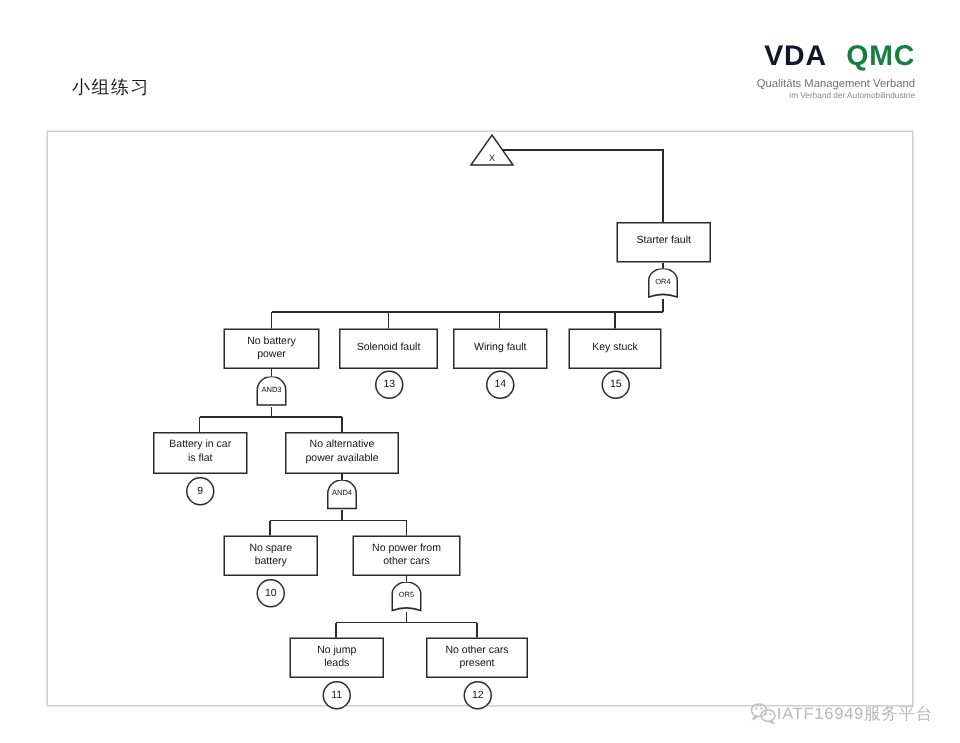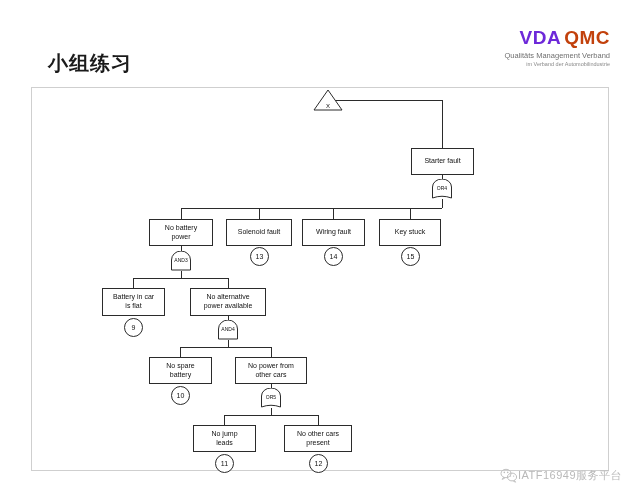--- a/index.html
+++ b/index.html
@@ -13,40 +13,39 @@
   #slide {
     position: relative;
     width: 640px; height: 495px;
     background: #ffffff;
   }
 
   
   #slide-title {
     position: absolute;
     left: 48px; top: 50px;
-    font-size: 20px;
+    font-size: 12px;
     color: #1a1a1a;
     letter-spacing: 1px;
     white-space: nowrap;
-    font-weight: bold;
   }
   #logo {
     position: absolute;
     right: 30px; top: 28px;
     text-align: right;
     line-height: 1;
   }
   #logo-wordmark {
     font-size: 19px;
     font-weight: bold;
     letter-spacing: 0.5px;
     white-space: nowrap;
   }
-  #logo-vda { color: #6d28d9; }
-  #logo-qmc { color: #c2410c; margin-left: 3px; }
+  #logo-vda { color: #0f172a; }
+  #logo-qmc { color: #15803d; margin-left: 13px; }
   #logo-sub1 {
     margin-top: 5px;
     font-size: 7.5px;
     color: #707070;
     white-space: nowrap;
   }
   #logo-sub2 {
     margin-top: 2px;
     font-size: 5.5px;
     color: #8a8a8a;

